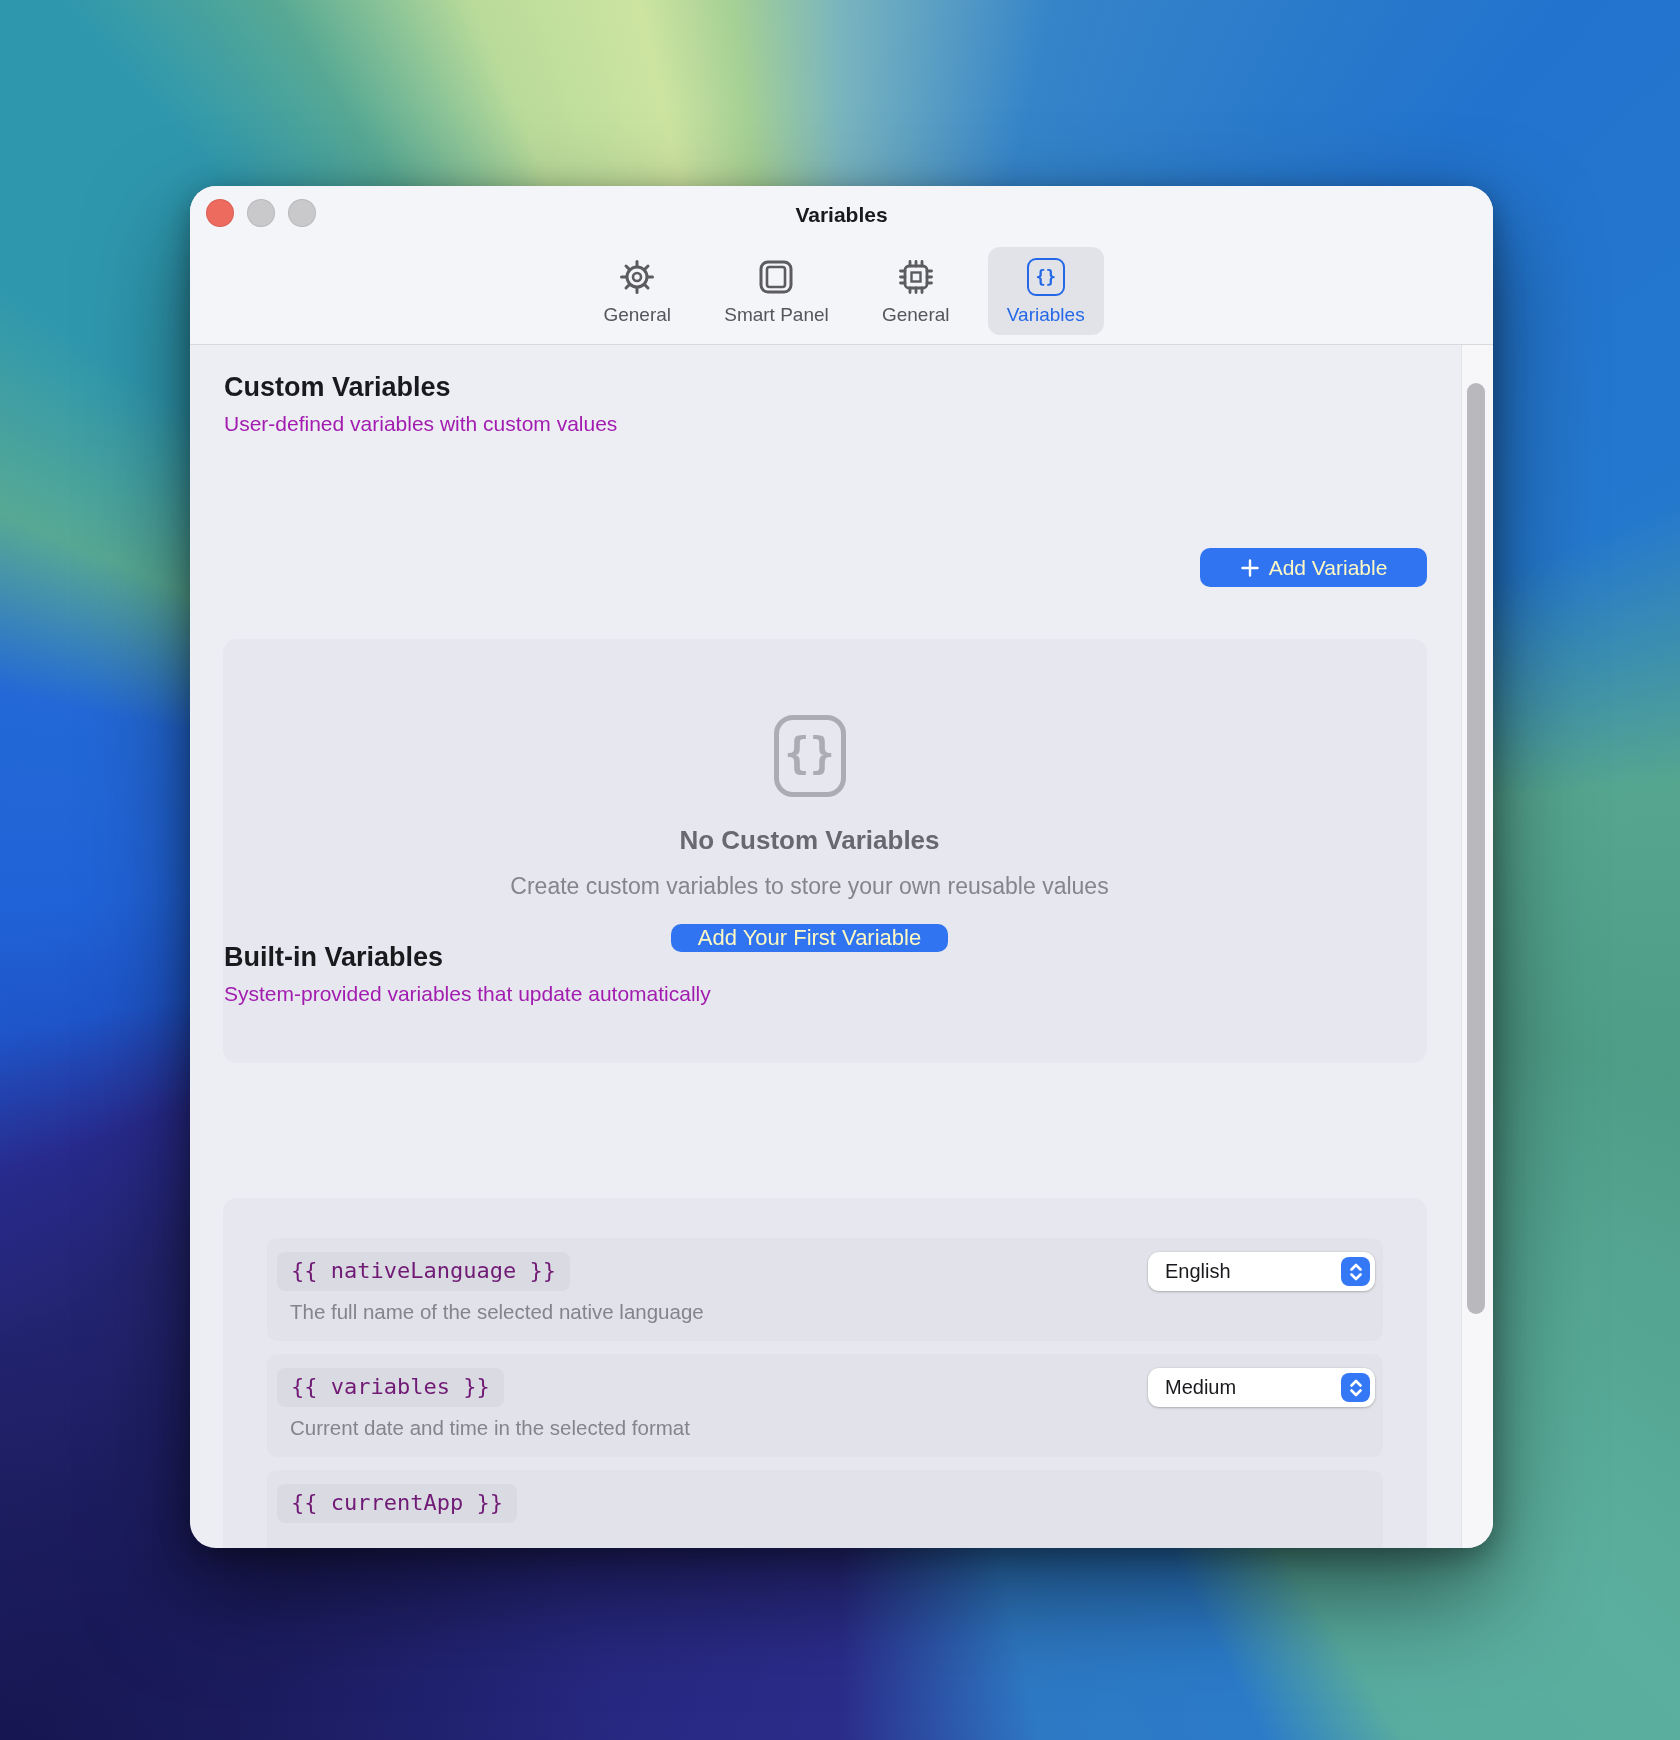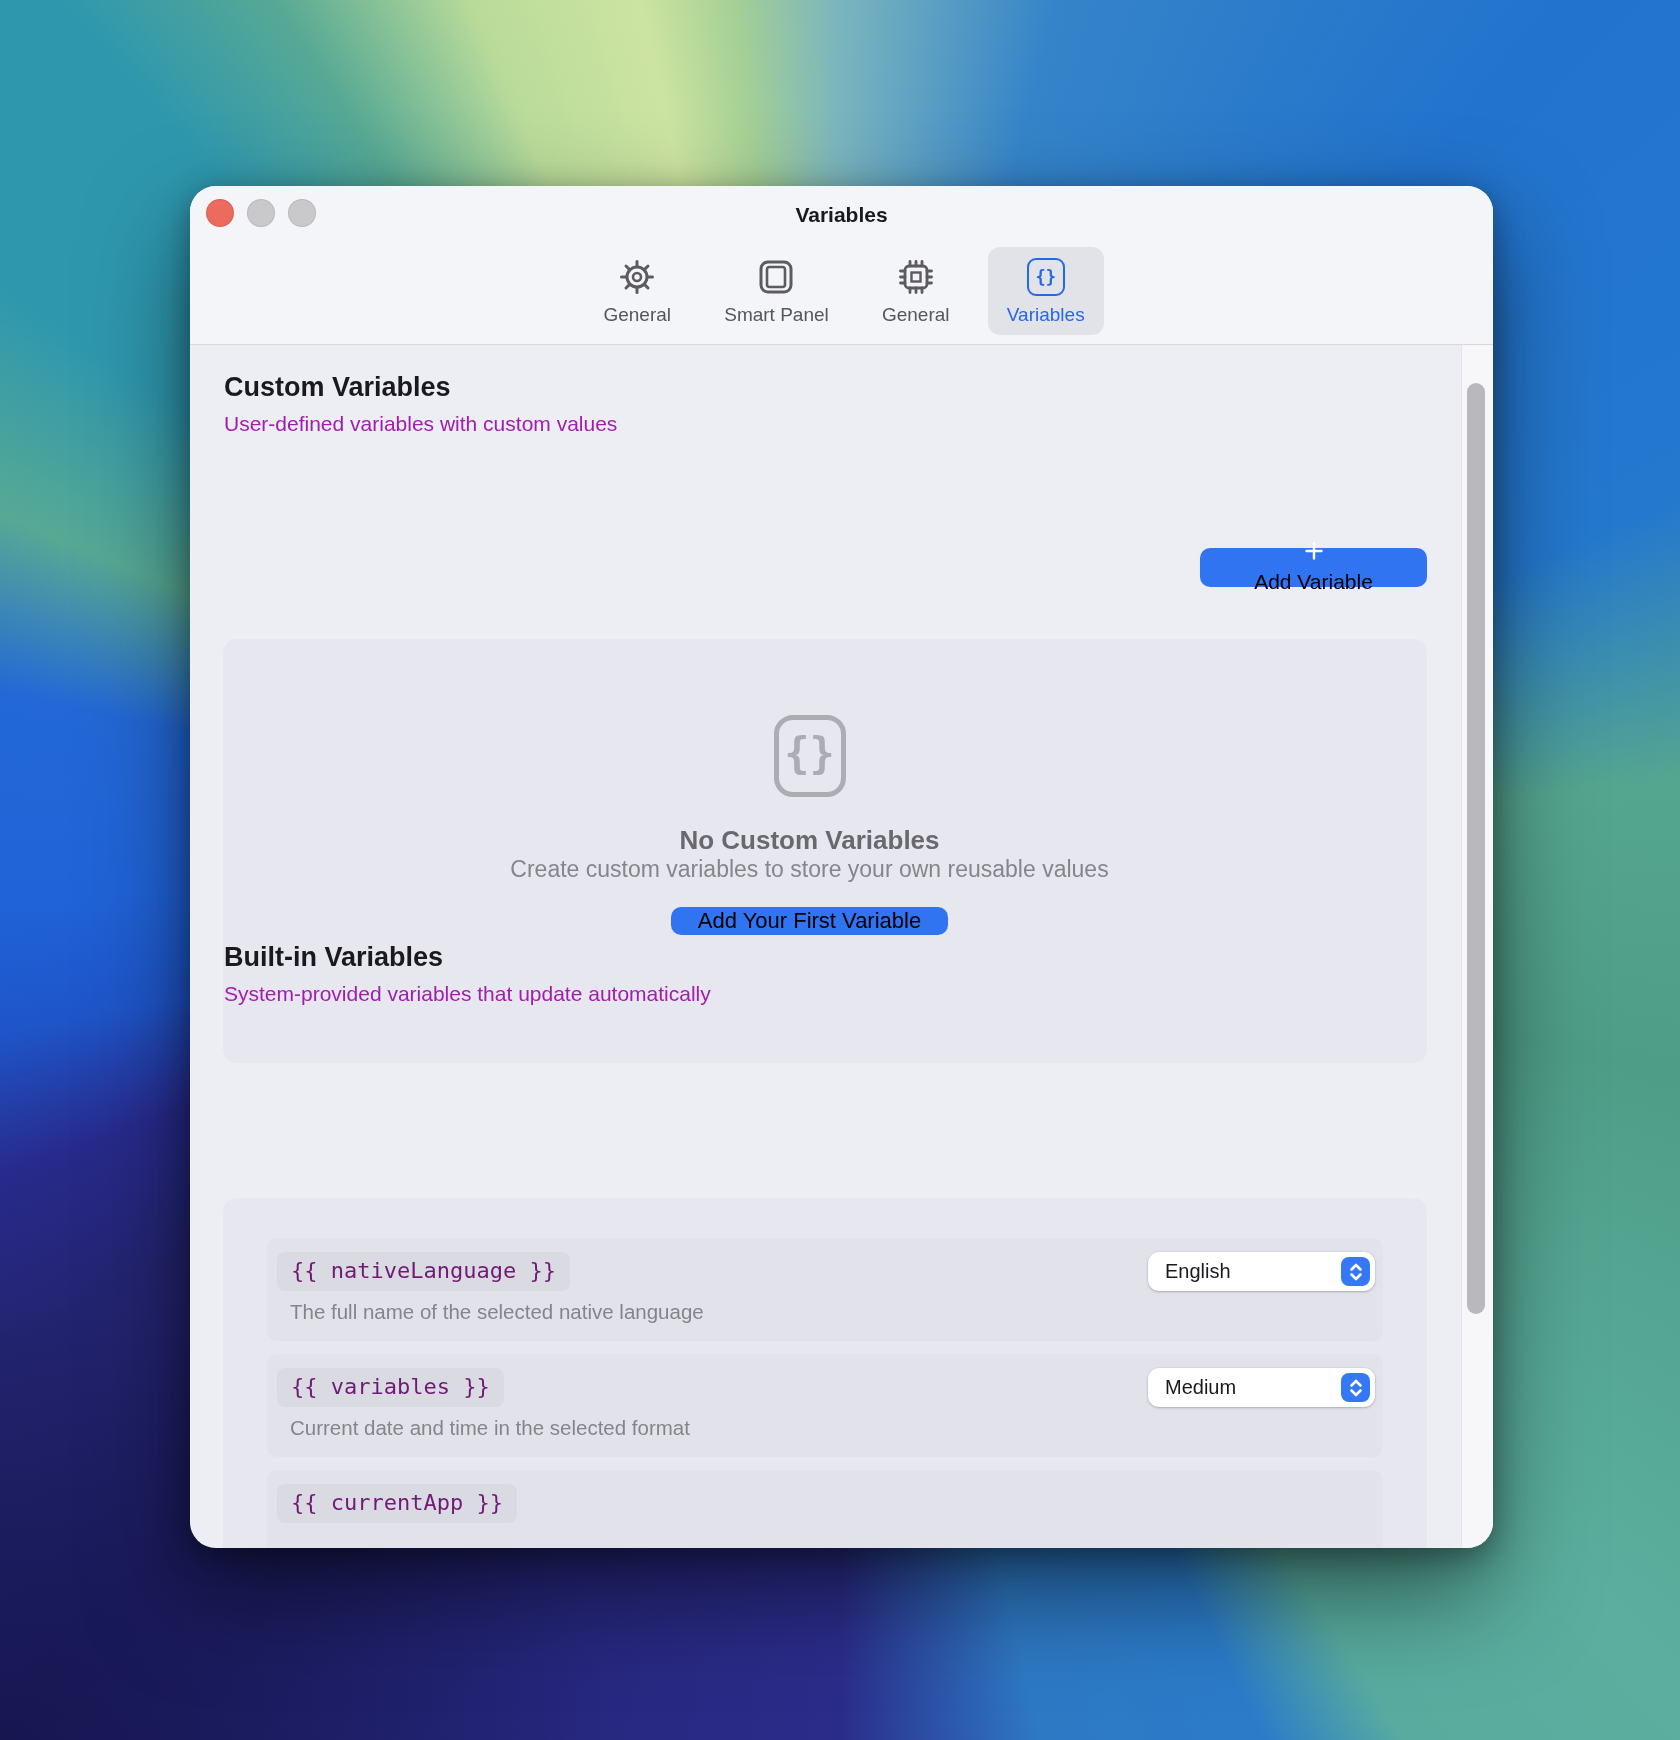--- a/index.html
+++ b/index.html
@@ -33,30 +33,30 @@
   .tabs{position:absolute;left:0;right:0;bottom:9px;display:flex;justify-content:center;align-items:flex-end;gap:14px;}
   .tab{display:flex;flex-direction:column;align-items:center;gap:7px;padding:10px 15px 9px;border-radius:12px;color:#55555B;font-size:19px;min-width:86px;}
   .tab.selected{background:#E2E3E9;color:#2468E8;}
   .tab .ticon{width:40px;height:40px;display:flex;align-items:center;justify-content:center;}
   .braces-box{width:34px;height:34px;border:2.6px solid #2468E8;border-radius:9px;display:flex;align-items:center;justify-content:center;
     font-family:"DejaVu Sans Mono",monospace;font-weight:700;font-size:17px;color:#2468E8;line-height:1;}
   
   .content{position:absolute;left:0;top:159px;right:0;bottom:0;}
   .sec-title{position:absolute;left:34px;font-size:27px;font-weight:700;color:#1A1A1E;}
   .sec-sub{position:absolute;left:34px;font-size:21px;color:#a21caf;}
-  .btn{display:inline-flex;align-items:center;justify-content:center;gap:9px;background:#3174F1;color:#000000;border-radius:10px;border:none;flex-direction:column;}
+  .btn{display:inline-flex;align-items:center;justify-content:center;gap:9px;background:#3174F1;color:#fef9c3;border-radius:10px;border:none;}
   .add-var-btn{position:absolute;left:1010px;top:203px;width:227px;height:39px;font-size:21px;font-weight:500;}
   .card{position:absolute;left:33px;width:1204px;background:#E7E8EF;border-radius:14px;}
   .empty-card{top:294px;height:424px;}
   .empty-inner{position:absolute;left:0;right:31px;top:0;bottom:0;display:flex;flex-direction:column;align-items:center;}
   .empty-icon{margin-top:76px;width:72px;height:82px;border:5.5px solid #ACACB3;border-radius:19px;
     display:flex;align-items:center;justify-content:center;font-family:"DejaVu Sans Mono",monospace;
     font-weight:700;font-size:42px;color:#ACACB3;line-height:1;padding-bottom:4px;box-sizing:border-box;}
   .empty-title{margin-top:28px;font-size:26px;font-weight:700;color:#68686E;}
-  .empty-desc{font-size:23px;color:#85858B;}
+  .empty-desc{margin-top:17px;font-size:23px;color:#85858B;}
   .first-var-btn{margin-top:24px;height:28px;padding:0 27px;font-size:22px;font-weight:500;}
   .builtin-card{top:853px;height:509px;border-bottom-left-radius:0;border-bottom-right-radius:0;}
   .vrow{position:absolute;left:44px;width:1116px;height:103px;background:#E2E3EA;border-radius:10px;box-sizing:border-box;padding:14px 16px 0 10px;}
   .token-chip{display:inline-block;background:#DADBE2;border-radius:8px;padding:6px 14px 7px;
     font-family:"DejaVu Sans Mono",monospace;font-size:22px;color:#701a75;line-height:1.2;}
   .vdesc{margin-top:9px;margin-left:13px;font-size:20.5px;color:#84848A;}
   .dropdown{position:absolute;right:8px;top:14px;width:227px;height:39px;background:#fff;border-radius:11px;
     box-shadow:0 1px 2.5px rgba(0,0,0,.22), 0 0 0 .5px rgba(0,0,0,.06);display:flex;align-items:center;}
   .dd-label{margin-left:17px;font-size:20px;color:#1A1A1E;flex:1;}
   .stepper{width:29px;height:29px;margin-right:5px;border-radius:8px;background:#3478F6;display:flex;align-items:center;justify-content:center;}

